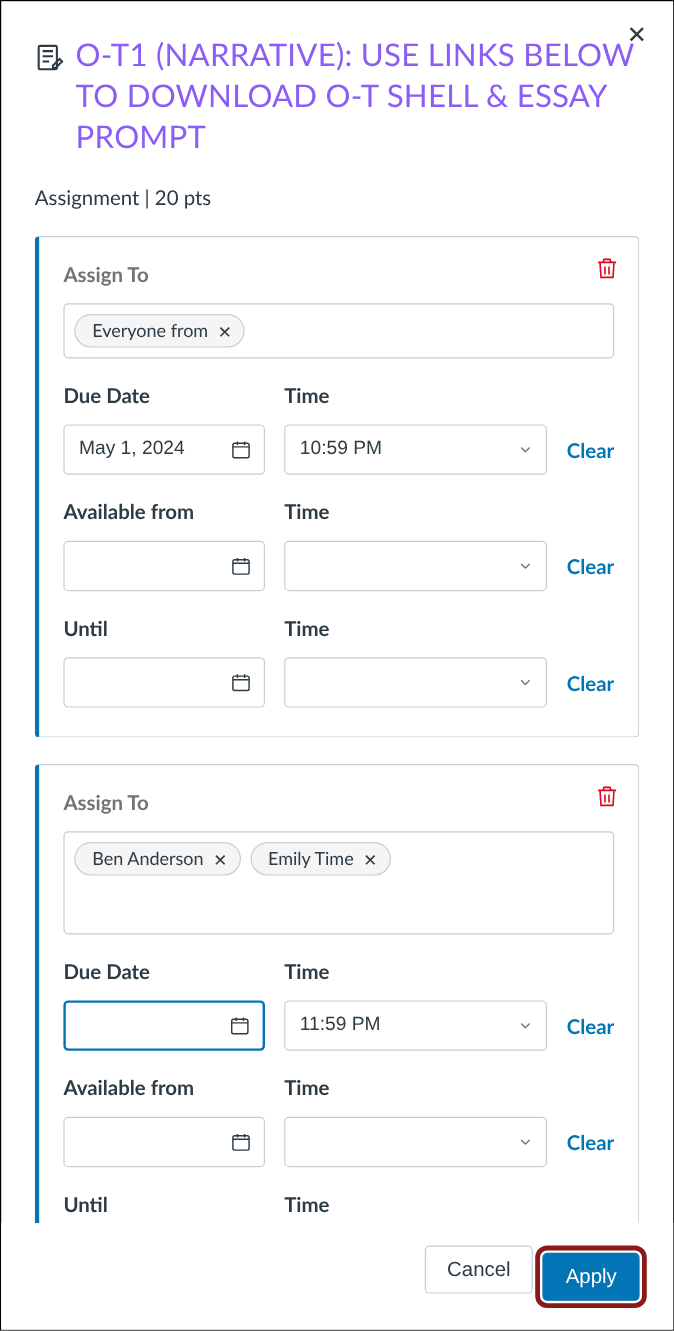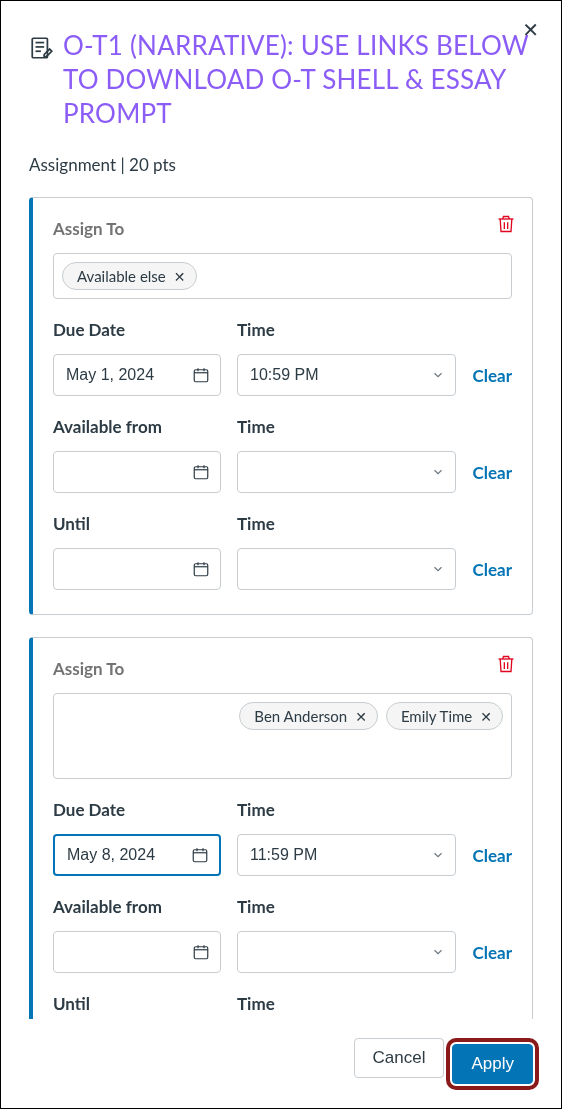--- a/index.html
+++ b/index.html
@@ -86,21 +86,21 @@
     border: 1px solid #C7CDD1;
     border-radius: 4px;
     padding: 8px;
     display: flex;
     flex-wrap: wrap;
     gap: 8px;
     align-items: flex-start;
     min-height: 46px;
     margin-bottom: 20px;
   }
-  .pill-box.tall { min-height: 86px; justify-content: flex-end; }
+  .pill-box.tall { min-height: 86px; }
   .pill {
     background: #F5F5F5;
     border: 1px solid #C7CDD1;
     border-radius: 18px;
     padding: 4px 10px 4px 14px;
     font-size: 15px;
     display: inline-flex;
     align-items: center;
     gap: 8px;
     color: #2D3B45;
@@ -226,21 +226,21 @@
             <polyline points="3 6 5 6 21 6"></polyline>
             <path d="M19 6 L18 21 L6 21 L5 6"></path>
             <line x1="10" y1="10" x2="10" y2="18"></line>
             <line x1="14" y1="10" x2="14" y2="18"></line>
             <path d="M8 6 L9 3 L15 3 L16 6"></path>
           </svg>
         </span>
         <div class="section-label">Assign To</div>
         <div class="pill-box">
           <span class="pill">
-            <span>Available else</span>
+            <span>Everyone from</span>
             <span class="x">✕</span>
           </span>
         </div>
         <div class="row">
           <div class="col date">
             <div class="field-label">Due Date</div>
             <div class="input-wrap">
               <input value="May 1, 2024" style="">
               <span class="right-icon">
                 <svg width="18" height="18" viewBox="0 0 24 24" fill="none" stroke="#2D3B45" stroke-width="1.6">
@@ -349,21 +349,20 @@
           </span>
           <span class="pill">
             <span>Emily Time</span>
             <span class="x">✕</span>
           </span>
         </div>
         <div class="row">
           <div class="col date">
             <div class="field-label">Due Date</div>
             <div class="input-wrap focused">
-              <input value="May 8, 2024" style="">
               <span class="right-icon">
                 <svg width="18" height="18" viewBox="0 0 24 24" fill="none" stroke="#2D3B45" stroke-width="1.6">
                   <rect x="3" y="5" width="18" height="16" rx="2"></rect>
                   <line x1="3" y1="9" x2="21" y2="9"></line>
                   <line x1="8" y1="3" x2="8" y2="7"></line>
                   <line x1="16" y1="3" x2="16" y2="7"></line>
                   <line x1="7" y1="13" x2="7" y2="13" stroke-width="2"></line>
                   <line x1="11" y1="13" x2="11" y2="13" stroke-width="2"></line>
                   <line x1="15" y1="13" x2="15" y2="13" stroke-width="2"></line>
                 </svg>

